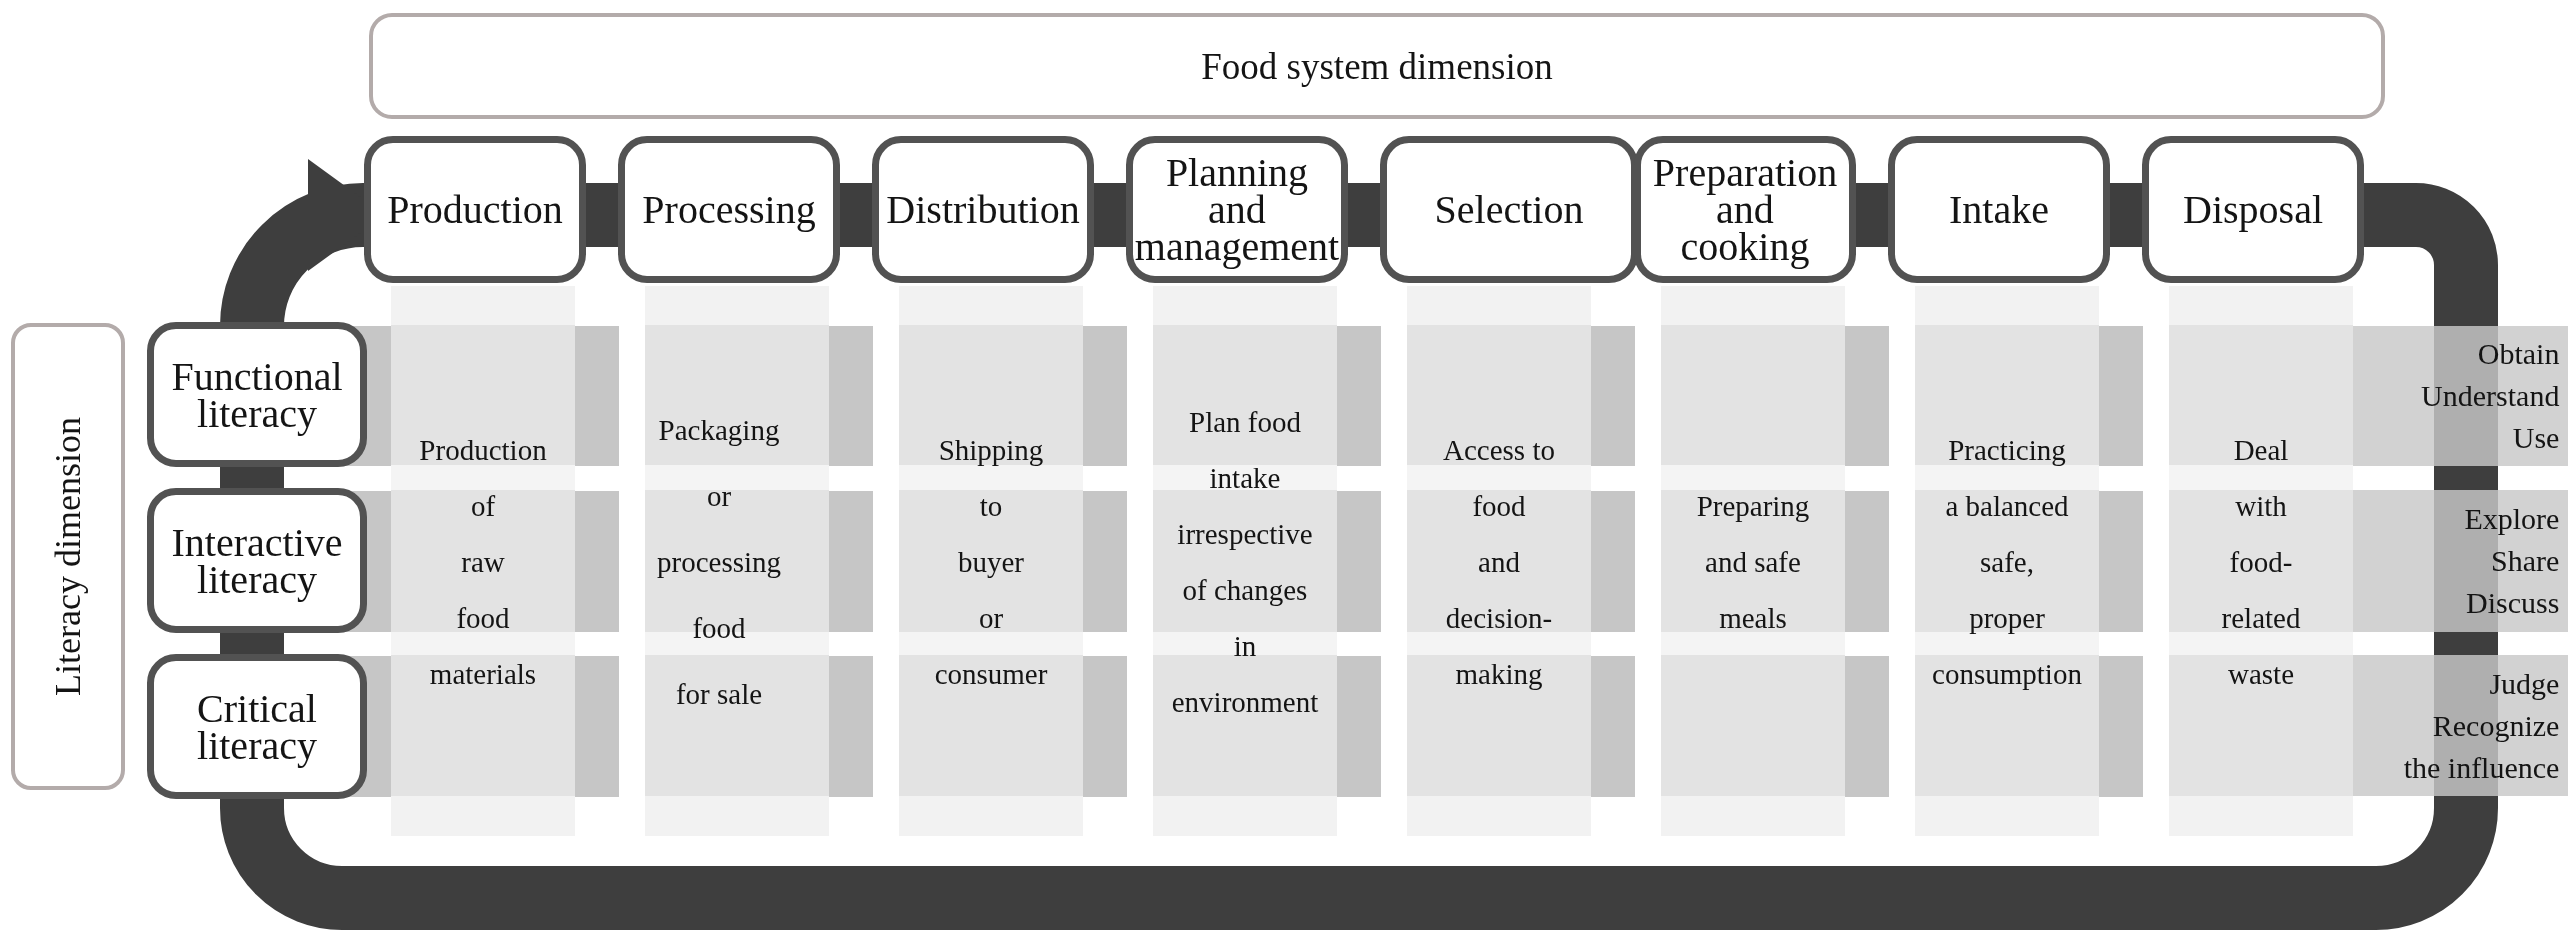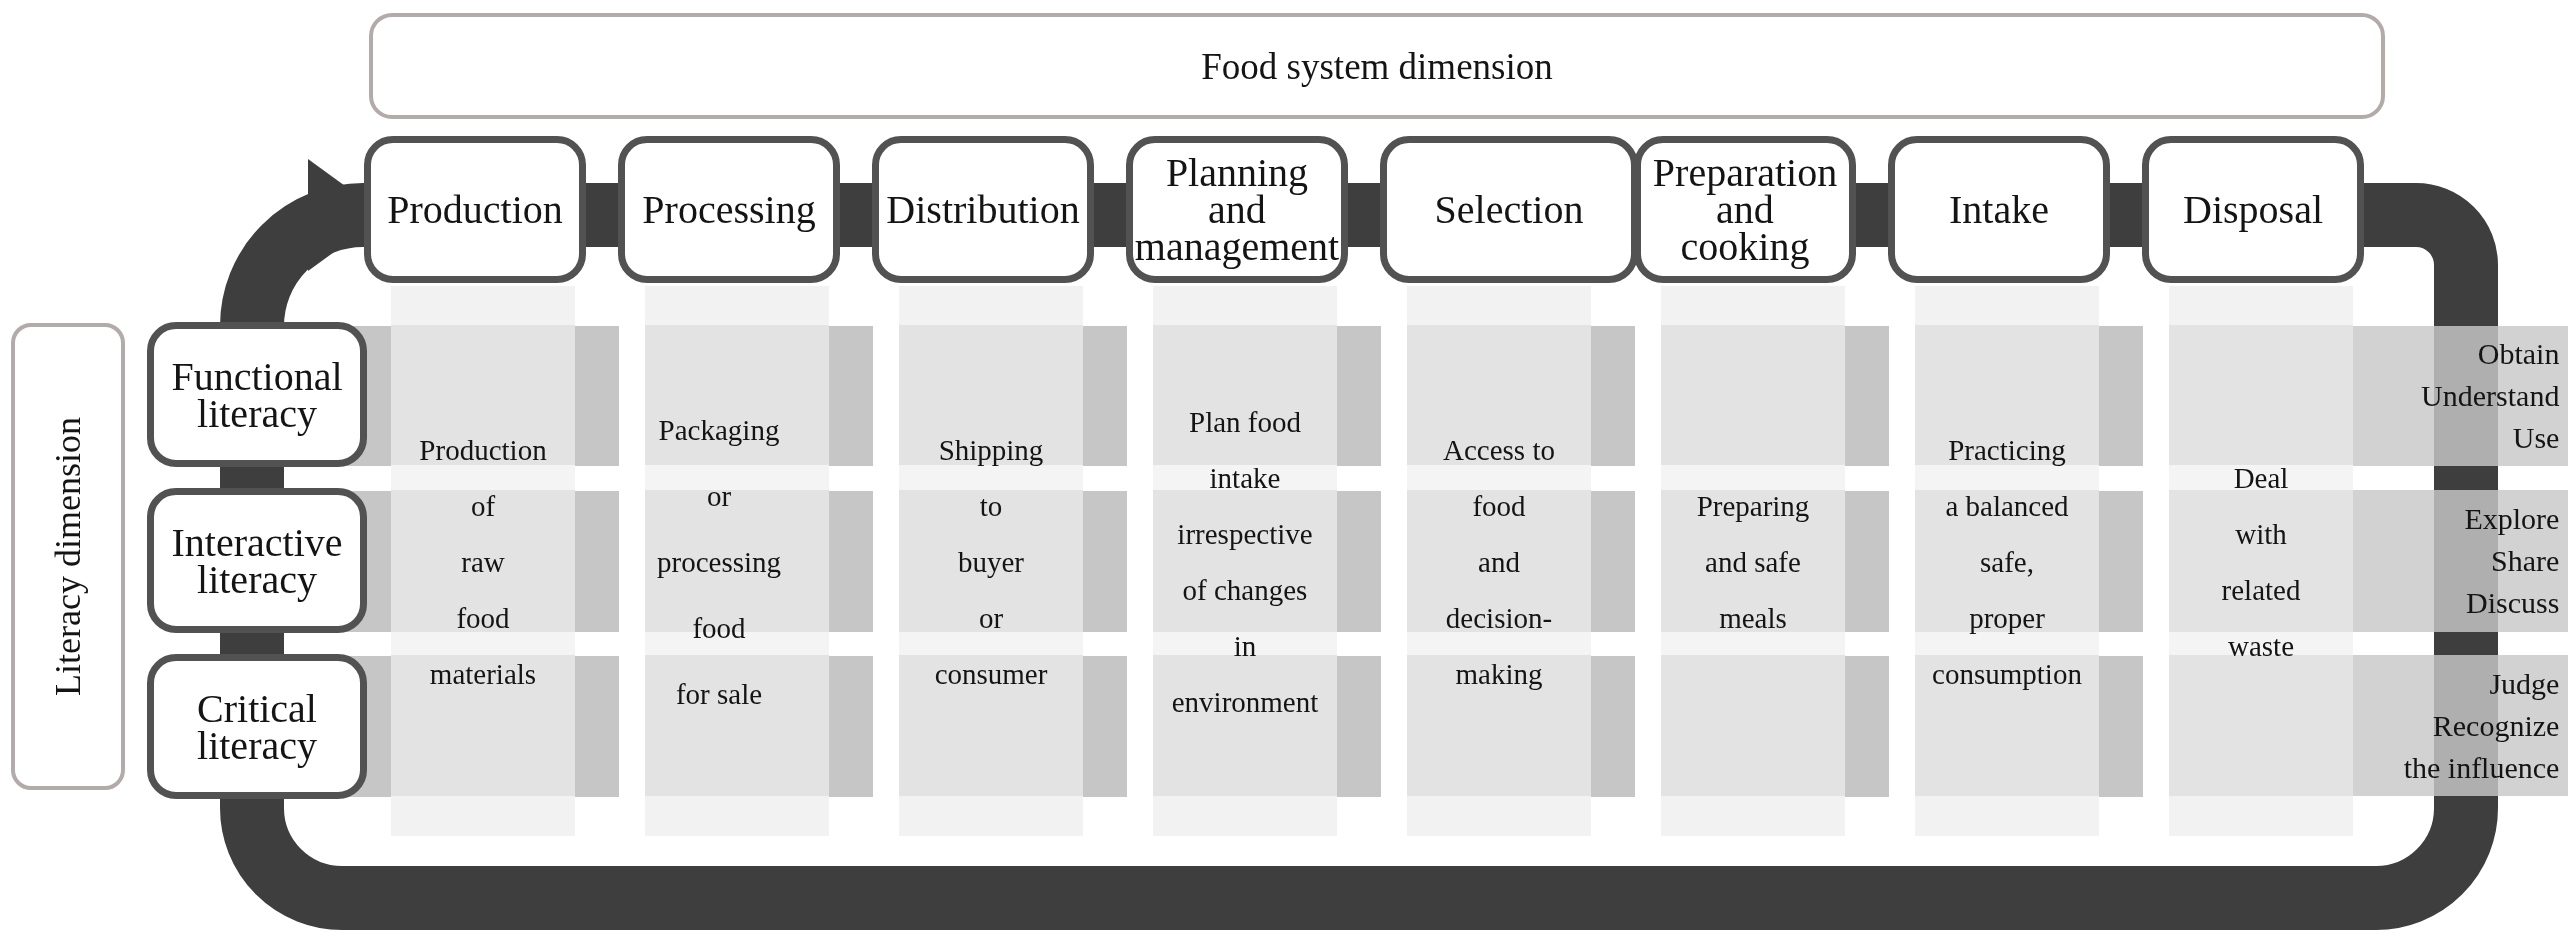--- a/index.html
+++ b/index.html
@@ -184,20 +184,21 @@
         <div>proper</div>
         <div>consumption</div>
       </div>
       <div class="node" style="left: 2142px; top: 136px; width: 222px; height: 147px;">
         <span>Disposal</span>
       </div>
       <div class="colbg" style="left: 2169px; width: 184px; background-image: linear-gradient(to bottom,var(--strip) 0px 39px, var(--cell) 39px 179px, var(--rowgap) 179px 204px,var(--cell) 204px 346px, var(--rowgap) 346px 369px, var(--cell) 369px 510px,var(--strip) 510px 550px);"></div>
       <div class="coltext" style="left: 2169px; width: 184px;">
         <div>Deal</div>
         <div>with</div>
+        <div>food-</div>
         <div>related</div>
         <div>waste</div>
       </div>
       <div class="action-block" style="top: 326px; height: 140px;">
         <div>Obtain</div>
         <div>Understand</div>
         <div>Use</div>
       </div>
       <div class="action-block" style="top: 490px; height: 142px;">
         <div>Explore</div>

